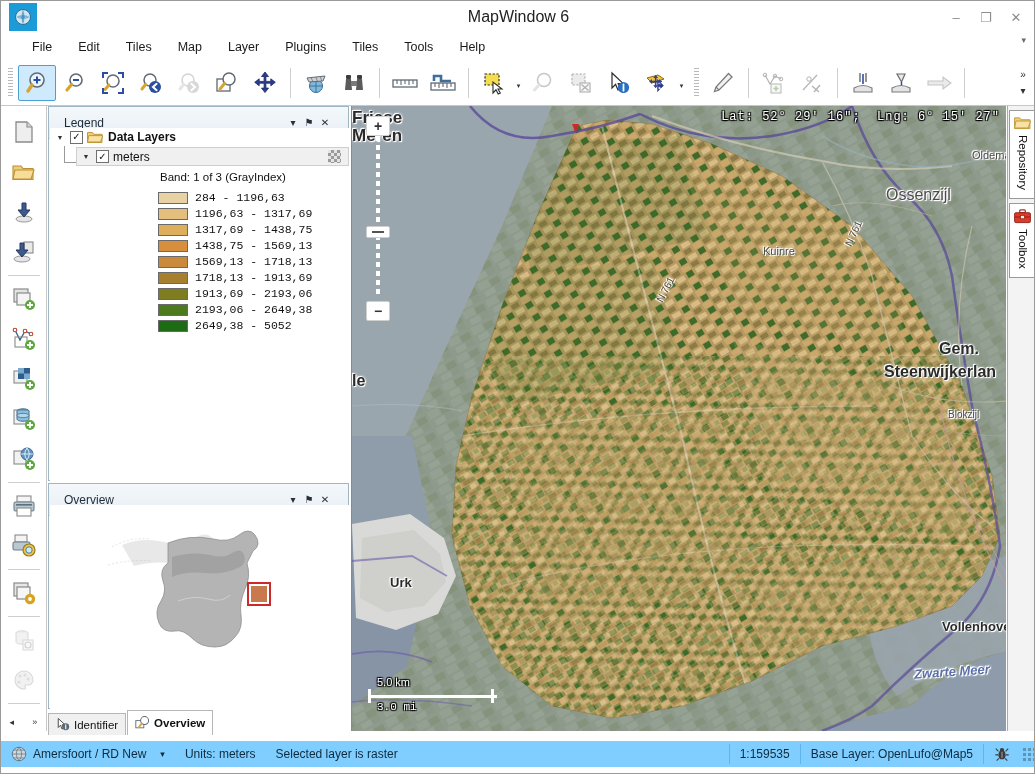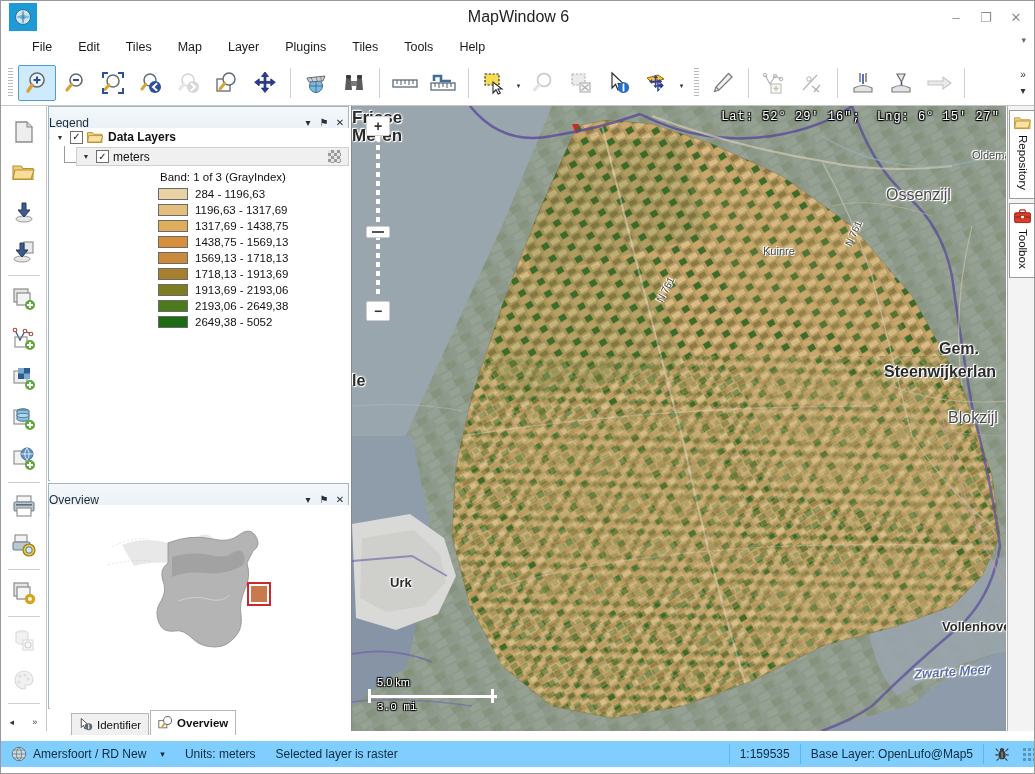--- a/index.html
+++ b/index.html
@@ -49,21 +49,21 @@
   .lsep { width:32px; height:1px; background:#cfcfcf; margin:3px 0; }
   .lfoot { position:absolute; bottom:4px; width:46px; display:flex; justify-content:space-around;
            font-size:9px; color:#333; }
 
   
   .panel-legend { position:absolute; left:47px; top:105px; width:301px; height:375px;
                   background:#fff; border:1px solid #9fb6c6; }
   .panel-ov { position:absolute; left:47px; top:482px; width:301px; height:226px;
               background:#fff; border:1px solid #9fb6c6; }
   .phead { height:32px; background:linear-gradient(to bottom,#f4f8fb,#e7eef4);
-           border-bottom:1px solid #c3d3de; display:flex; align-items:center; padding:0 0; }
+           border-bottom:1px solid #c3d3de; display:flex; align-items:center; padding:0 15px; }
   .ptitle { font-size:12px; color:#1b2b39; flex:1; }
   .pbtn { width:16px; height:16px; display:flex; align-items:center; justify-content:center;
           font-size:10px; color:#25303a; cursor:default; }
 
   .legend-body { position:absolute; left:1px; top:21px; width:299px; height:353px;
                  background:#fff; overflow:hidden; font-size:12px; color:#111; }
   .lg-row { display:flex; align-items:center; height:18px; padding-left:4px; }
   .lg-exp { width:12px; text-align:center; font-size:7px; color:#333; cursor:default; }
   .lg-chk { width:13px; height:13px; border:1px solid #707070; background:#fff; margin:0 4px;
             display:flex; align-items:center; justify-content:center; font-size:10px;
@@ -74,30 +74,30 @@
   .lg-tree-line2 { position:absolute; left:14px; top:34px; width:12px; height:1px; background:#9a9a9a; }
   .layer-row { position:absolute; left:26px; top:19px; width:273px; height:19px;
                background:#f0f0f0; border:1px solid #cfcfcf; display:flex; align-items:center;
                padding-left:3px; cursor:default; }
   .chkpat { width:13px; height:13px; position:absolute; right:7px; top:2px;
     background-image: linear-gradient(45deg,#9a9a9a 25%,transparent 25%,transparent 75%,#9a9a9a 75%),
                       linear-gradient(45deg,#9a9a9a 25%,transparent 25%,transparent 75%,#9a9a9a 75%);
     background-size:6px 6px; background-position:0 0,3px 3px; background-color:#e4e4e4; }
   .band-line { position:absolute; left:110px; top:43px; font-size:11.5px; color:#111; }
   .swatches { position:absolute; left:108px; top:60px; }
-  .sw-row { display:flex; align-items:flex-start; height:16px; }
+  .sw-row { display:flex; align-items:flex-end; height:16px;font-family:Liberation Mono, monospace; }
   .sw { width:30px; height:12px; border:1px solid #6a6a6a; margin-right:7px; }
   .sw-lab { font-size:11.5px; color:#111; }
 
   
   .ov-body { position:absolute; left:1px; top:21px; width:299px; height:204px; background:#fff; overflow:hidden; }
 
   
   .btabs { position:absolute; left:47px; top:709px; width:301px; height:25px; display:flex;
-           align-items:flex-end;margin-left:23px; }
+           align-items:flex-end; }
   .btab { height:22px; display:flex; align-items:center; gap:3px; padding:0 7px;
           border:1px solid #b6b6b6; border-bottom:none; background:#f0f0f0;
           font-size:11.5px; color:#111; cursor:default; margin-right:1px; }
   .btab.sel { background:#fff; height:25px; font-weight:bold; }
 
   
   .map { position:absolute; left:350px; top:105px; width:655px; height:625px; overflow:hidden;
          border-left:1px solid #8a8a8a; }
   .mapcanvas { position:absolute; inset:0; }
   .coord-read { position:absolute; right:6px; top:4px; font-family:"Liberation Mono", monospace;
@@ -731,21 +731,21 @@
 
     <div class="mlabel" style="left:0px;top:2px;font-size:17px;">Friese</div>
     <div class="mlabel" style="left:0px;top:20px;font-size:17px;">Meren</div>
     <div class="mlabel lt" style="left:620px;top:43px;font-size:11px;">Oldemarkt</div>
     <div class="mlabel lt" style="left:534px;top:80px;font-size:16px;">Ossenzijl</div>
     <div class="mlabel lt" style="left:411px;top:139px;font-size:11px;">Kuinre</div>
     <div class="mlabel rd" style="left:488px;top:122px;font-size:10px;transform:rotate(-65deg);">N 761</div>
     <div class="mlabel rd" style="left:300px;top:178px;font-size:10px;transform:rotate(-62deg);">N 761</div>
     <div class="mlabel" style="left:587px;top:234px;font-size:16px;">Gem.</div>
     <div class="mlabel" style="left:532px;top:257px;font-size:16px;">Steenwijkerlan</div>
-    <div class="mlabel lt" style="left:596px;top:303px;font-size:16px;">Blokzijl</div>
+    <div class="mlabel lt" style="left:596px;top:303px;font-size:10px;">Blokzijl</div>
     <div class="mlabel" style="left:0px;top:266px;font-size:16px;">le</div>
     <div class="mlabel" style="left:38px;top:469px;font-size:13px;">Urk</div>
     <div class="mlabel" style="left:590px;top:513px;font-size:13px;">Vollenhove</div>
     <div class="mlabel water" style="left:562px;top:558px;font-size:13px;transform:rotate(-4deg);">Zwarte Meer</div>
 
     <div class="coord-read">Lat: 52° 29' 16";  Lng: 6° 15' 27"</div>
 
     <div class="zoomctl">
       <div class="zbtn" style="top:0">+</div>
       <div class="ztrack"></div>

